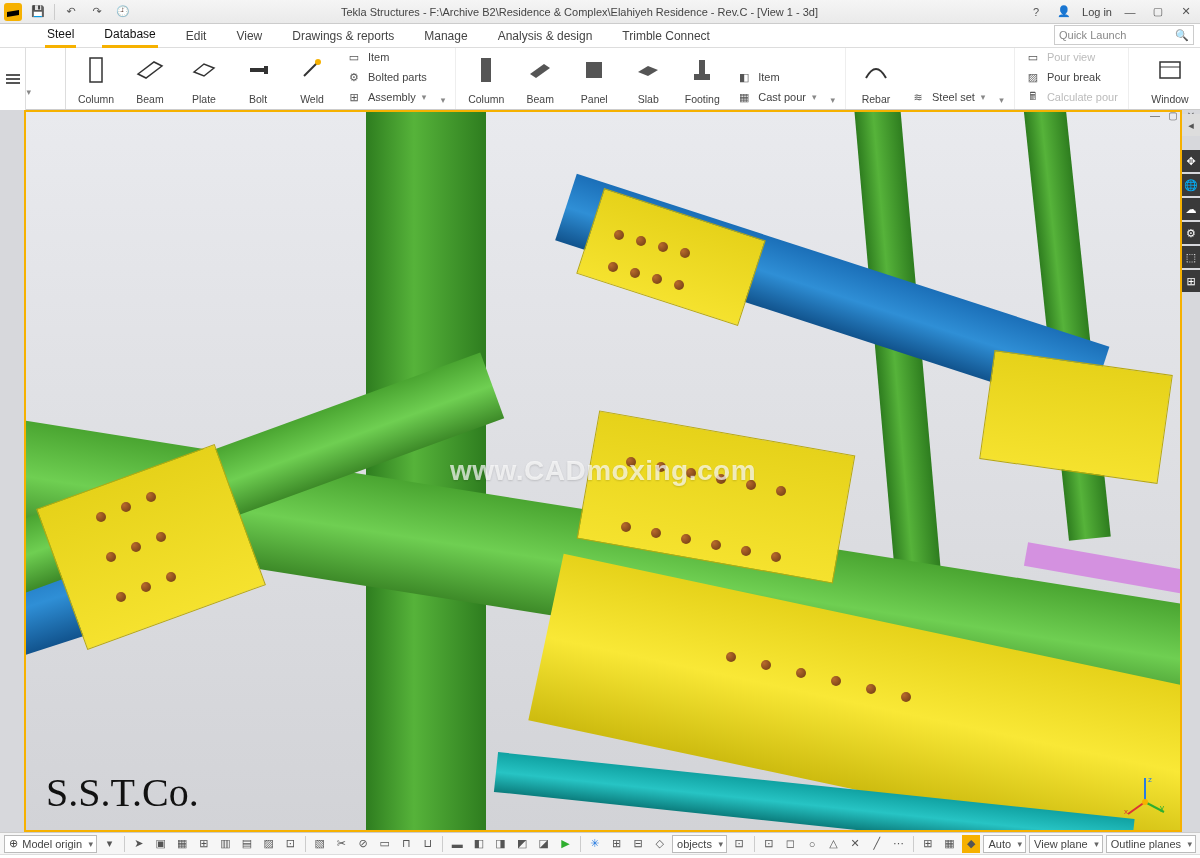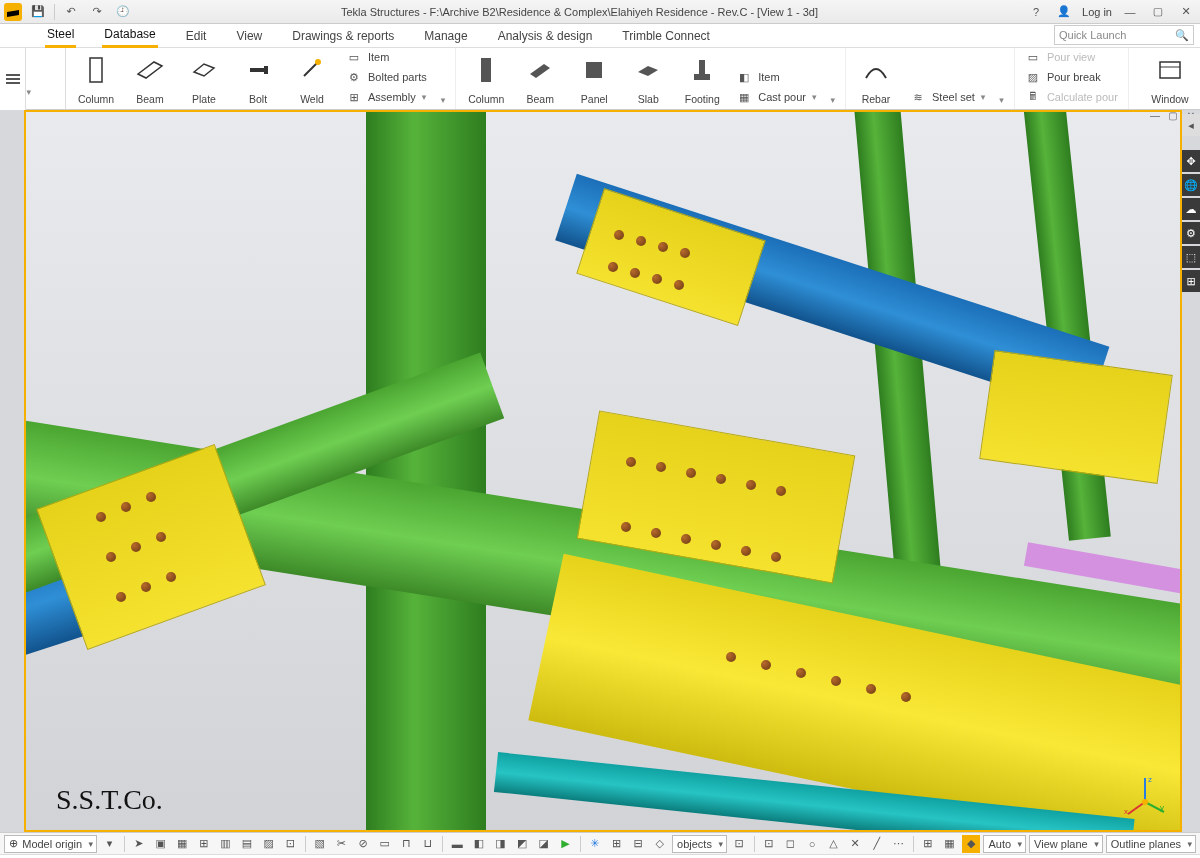--- a/index.html
+++ b/index.html
@@ -35,21 +35,21 @@
   .dd { font-size:9px; color:#888; cursor:pointer; }
 
   
   .leftstrip { position:absolute; left:0; top:48px; width:26px; height:62px; background:#fff; display:flex; flex-direction:column; align-items:center; justify-content:center; gap:8px; border-right:1px solid #ddd;}
   .leftstrip .bar { width:14px; height:2px; background:#555; box-shadow:0 4px 0 #555, 0 -4px 0 #555; }
 
   
   .viewport-wrap { position:relative; height:722px; background:#d7d8dc; }
   .viewport { position:absolute; left:24px; top:0; right:18px; bottom:0; border:2px solid #f6b100; background:linear-gradient(#e9eaee,#d2d3d7); overflow:hidden;}
   .wm { position:absolute; left:50%; top:50%; transform:translate(-50%,-50%); font-size:28px; font-weight:600; color:rgba(255,255,255,.7); text-shadow:0 1px 2px rgba(0,0,0,.15); letter-spacing:.5px;}
-  .company { position:absolute; left:30px; bottom:14px; font-family:"Brush Script MT","Segoe Script",cursive; font-size:28px; color:#111;}
+  .company { position:absolute; left:20px; bottom:14px; font-family:"Brush Script MT","Segoe Script",cursive; font-size:40px; color:#111;}
   .axis { position:absolute; right:12px; bottom:12px; width:46px; height:46px; }
 
   
   .rightpanel { position:absolute; right:0; top:4px; width:18px; display:flex; flex-direction:column; gap:2px; }
   .rp-btn { width:18px; height:22px; background:#3a3a3a; color:#fff; display:flex;align-items:center;justify-content:center; font-size:11px; cursor:pointer;}
   .rp-btn.light { background:#ddd; color:#555; }
   .rp-corner { position:absolute; right:2px; top:-2px; display:flex; gap:4px; }
   .rp-corner span { width:14px;height:14px;display:flex;align-items:center;justify-content:center;font-size:10px;color:#666;cursor:pointer;}
 
   
@@ -346,20 +346,21 @@
         <div class="bolt" style="left:715px;top:434px;"></div>
         <div class="bolt" style="left:745px;top:440px;"></div>
       <div class="bolt" style="left:700px;top:540px;"></div>
         <div class="bolt" style="left:735px;top:548px;"></div>
         <div class="bolt" style="left:770px;top:556px;"></div>
         <div class="bolt" style="left:805px;top:564px;"></div>
         <div class="bolt" style="left:840px;top:572px;"></div>
         <div class="bolt" style="left:875px;top:580px;"></div>
     </div>
 
+    <div class="wm">www.CADmoxing.com</div>
     <div class="company">S.S.T.Co.</div>
 
     <svg class="axis" viewBox="0 0 46 46">
       <line x1="23" y1="30" x2="23" y2="6" stroke="#2a7de1" stroke-width="2"></line>
         <text x="26" y="10" font-size="8" fill="#2a7de1">z</text>
       <line x1="23" y1="30" x2="42" y2="40" stroke="#2fae2f" stroke-width="2"></line>
         <text x="38" y="38" font-size="8" fill="#2fae2f">y</text>
       <line x1="23" y1="30" x2="6" y2="42" stroke="#d33" stroke-width="2"></line>
         <text x="2" y="42" font-size="8" fill="#d33">x</text>
       <circle cx="23" cy="30" r="3" fill="#f6b100"></circle>

